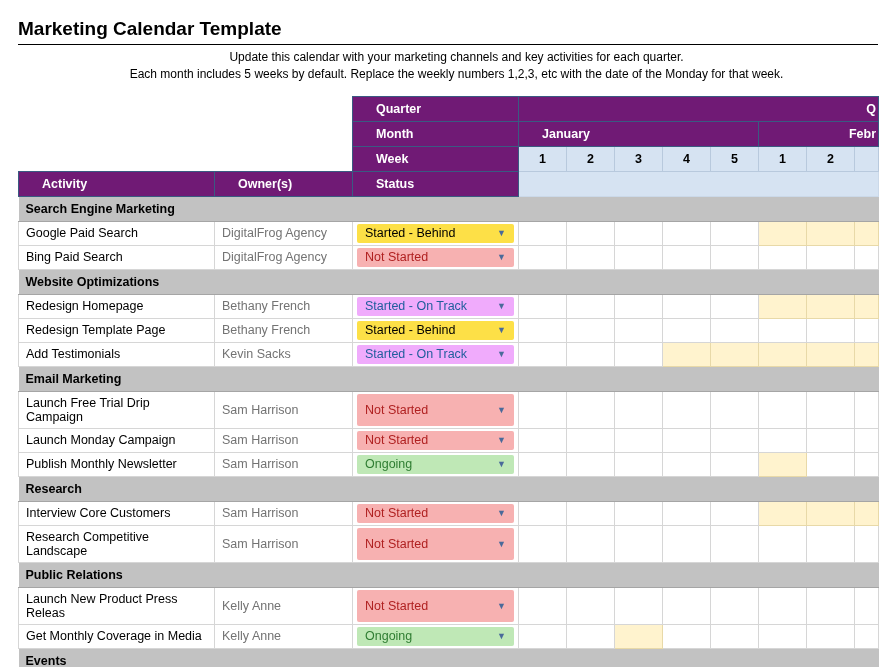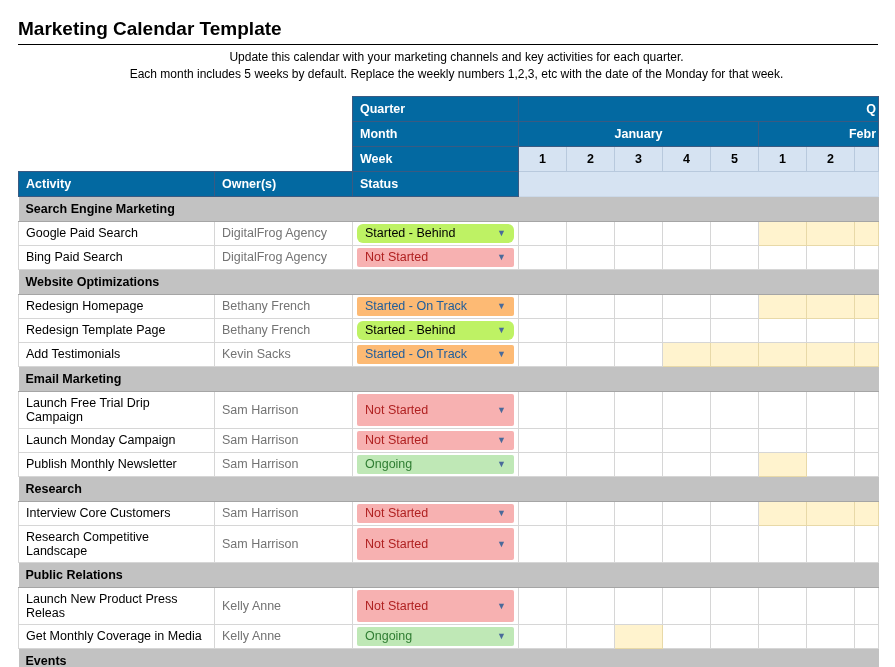--- a/index.html
+++ b/index.html
@@ -32,24 +32,24 @@
   table {
     border-collapse: collapse;
     table-layout: fixed;
   }
   td, th {
     padding: 0;
     font-size: 12.5px;
     vertical-align: middle;
   }
   .hdr {
-    background: #0369a1;
+    background: #701a75;
     color: #fff;
     font-weight: bold;
-    padding: 5px 7px;
+    padding: 5px 23px;
     border: 1px solid #3a5a82;
     text-align: left;
     height: 24px;
   }
   .hdr-right-edge { text-align: right; padding-right: 2px; }
   .wkcell {
     background: #d6e3f2;
     border: 1px solid #b8c9dd;
     text-align: center;
     font-weight: bold;
@@ -77,23 +77,23 @@
   .owner { color: #737373; }
   .status-wrap {
     display: flex;
     align-items: center;
     justify-content: space-between;
     width: 100%;
     height: 100%;
     padding: 0 8px;
     border-radius: 2px;
   }
-  .status-behind   { background: #bef264; color: #000; border-radius: 6px; }
+  .status-behind   { background: #fde047; color: #000; }
   .status-notstart { background: #f7b1b1; color: #b02121; gap: 28px; }
-  .status-ontrack  { background: #fdba74; color: #1f5d9c; }
+  .status-ontrack  { background: #f0abfc; color: #1f5d9c; }
   .status-ongoing  { background: #bfe8b6; color: #2f7d32; }
   .chev {
     font-size: 9px;
     color: #4a6a9a;
   }
   .shade {
     background: #fff3ce;
     border: 1px solid #e8d9a8;
     height: 24px;
   }
@@ -136,21 +136,21 @@
   <td class="blank-left"></td>
   <td class="blank-left"></td>
   <td class="hdr">Quarter</td>
   <td class="hdr hdr-right-edge" colspan="8">Q</td>
 </tr>
 
 <tr>
   <td class="blank-left"></td>
   <td class="blank-left"></td>
   <td class="hdr">Month</td>
-  <td class="hdr" colspan="5" style="text-align:center">January</td>
+  <td class="hdr" colspan="5" style="text-align:left">January</td>
   <td class="hdr hdr-right-edge" colspan="3">Febr</td>
 </tr>
 
 <tr>
   <td class="blank-left"></td>
   <td class="blank-left"></td>
   <td class="hdr">Week</td>
   <td class="wkcell">1</td>
   <td class="wkcell">2</td>
   <td class="wkcell">3</td>

